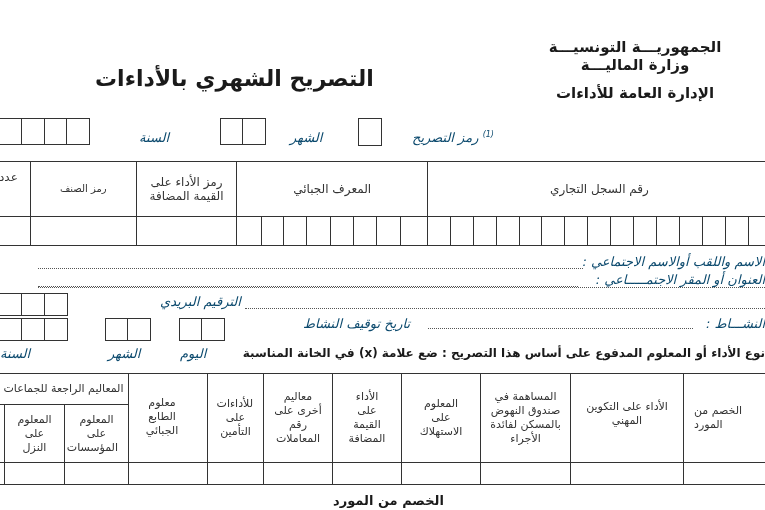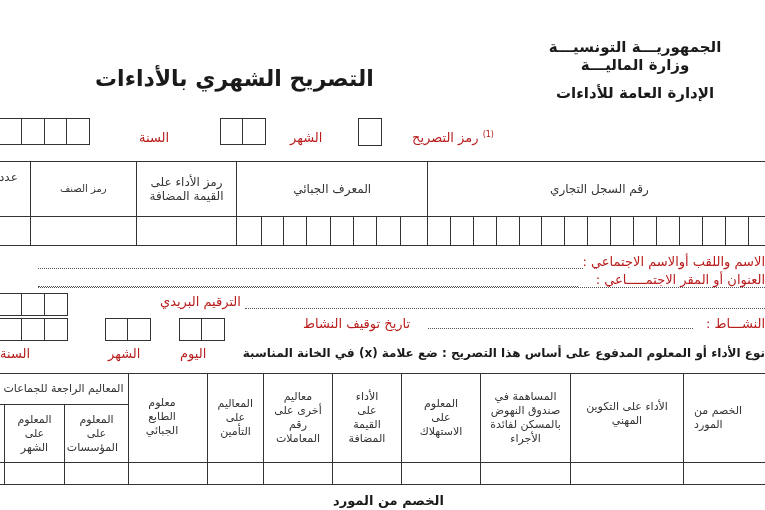--- a/index.html
+++ b/index.html
@@ -5,21 +5,21 @@
   html, body { margin: 0; padding: 0; }
   body {
     width: 765px; height: 510px; overflow: hidden; position: relative;
     background: #ffffff; color: #1a1a1a;
     font-family: "DejaVu Sans", sans-serif;
   }
   .abs { position: absolute; }
   .rtl { direction: rtl; unicode-bidi: plaintext; }
   .hdr { font-weight: bold; font-size: 15px; line-height: 18px; text-align: center; width: 200px; right: 30px; white-space: nowrap; }
   .title { font-weight: bold; font-size: 22px; left: 95px; top: 66px; white-space: nowrap; }
-  .lbl { font-size: 13px; white-space: nowrap; color: #b91c1c; }
+  .lbl { font-size: 13px; white-space: nowrap; color: #0c4a6e; font-style: italic; }
   .sup { font-size: 8px; vertical-align: super; }
   .box { position: absolute; border: 1.5px solid #333; box-sizing: border-box; background: #fff; }
   .boxrow { position: absolute; display: flex; }
   .boxrow .cell { width: 24px; height: 27px; border: 1.5px solid #333; box-sizing: border-box; margin-left: -1.5px; background:#fff; }
   .boxrow.sm .cell { height: 23px; }
   .dots { position: absolute; border-bottom: 1.5px dotted #555; height: 0; }
   table { border-collapse: collapse; position: absolute; table-layout: fixed; }
   td { border: 1.5px solid #333; padding: 0; text-align: center; vertical-align: middle; font-size: 11px; line-height: 14px; color: #333; overflow: hidden; }
   .bold { font-weight: bold; }
   .hint { font-size: 12px; font-weight: bold; white-space: nowrap; }
@@ -165,31 +165,31 @@
       <col style="width:69px">
       <col style="width:79px">
     <col style="width:90px">
       <col style="width:113px">
       <col style="width:87px">
   </colgroup>
   <tbody>
       <tr style="height:31px;">
     <td colspan="3" class="rtl">المعاليم الراجعة للجماعات</td>
     <td rowspan="2" class="rtl" style="vertical-align:top;padding-top:22px;padding-left:6px;padding-right:18px;">معلوم الطابع الجبائي</td>
-    <td rowspan="2" class="rtl" style="padding:0 10px;">المعاليم على التأمين</td>
+    <td rowspan="2" class="rtl" style="padding:0 10px;">للأداءات على التأمين</td>
     <td rowspan="2" class="rtl" style="padding:0 10px;">معاليم أخرى على رقم المعاملات</td>
     <td rowspan="2" class="rtl" style="padding:0 12px;">الأداء على القيمة المضافة</td>
     <td rowspan="2" class="rtl" style="padding:0 12px;">المعلوم على الاستهلاك</td>
     <td rowspan="2" class="rtl" style="padding:0 8px;">المساهمة في صندوق النهوض بالمسكن لفائدة الأجراء</td>
     <td rowspan="2" class="rtl" style="padding:0 10px;vertical-align:top;padding-top:26px;">الأداء على التكوين المهني</td>
     <td rowspan="2" class="rtl" style="text-align:left;padding-left:10px;">الخصم من المورد</td>
   </tr>
   <tr style="height:58px;">
     <td></td>
-    <td class="rtl" style="padding:0 10px;">المعلوم على الشهر</td>
+    <td class="rtl" style="padding:0 10px;">المعلوم على النزل</td>
     <td class="rtl" style="padding:0 10px;margin-top:24px;">المعلوم على المؤسسات</td>
   </tr>
   <tr style="height:22px;">
     <td></td>
     <td></td>
     <td></td>
     <td></td>
     <td></td>
     <td></td>
     <td></td>

